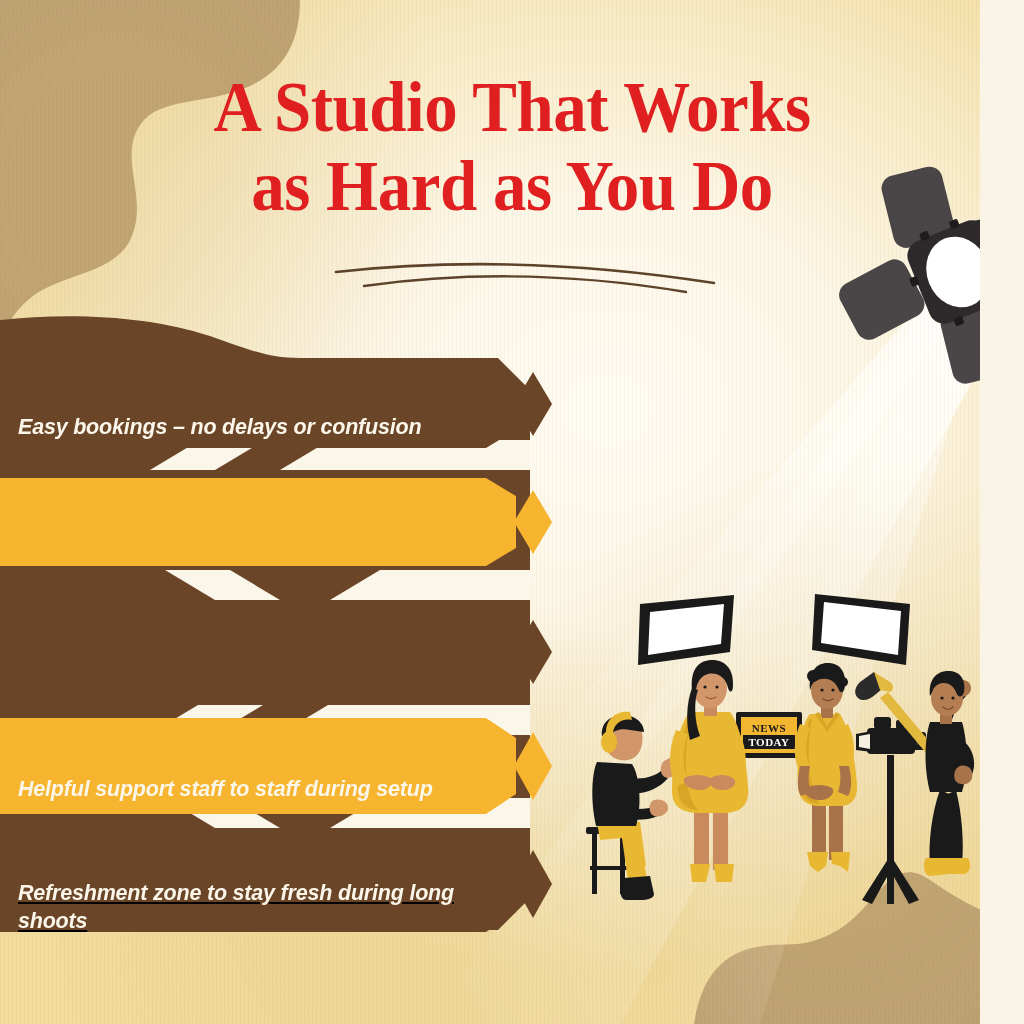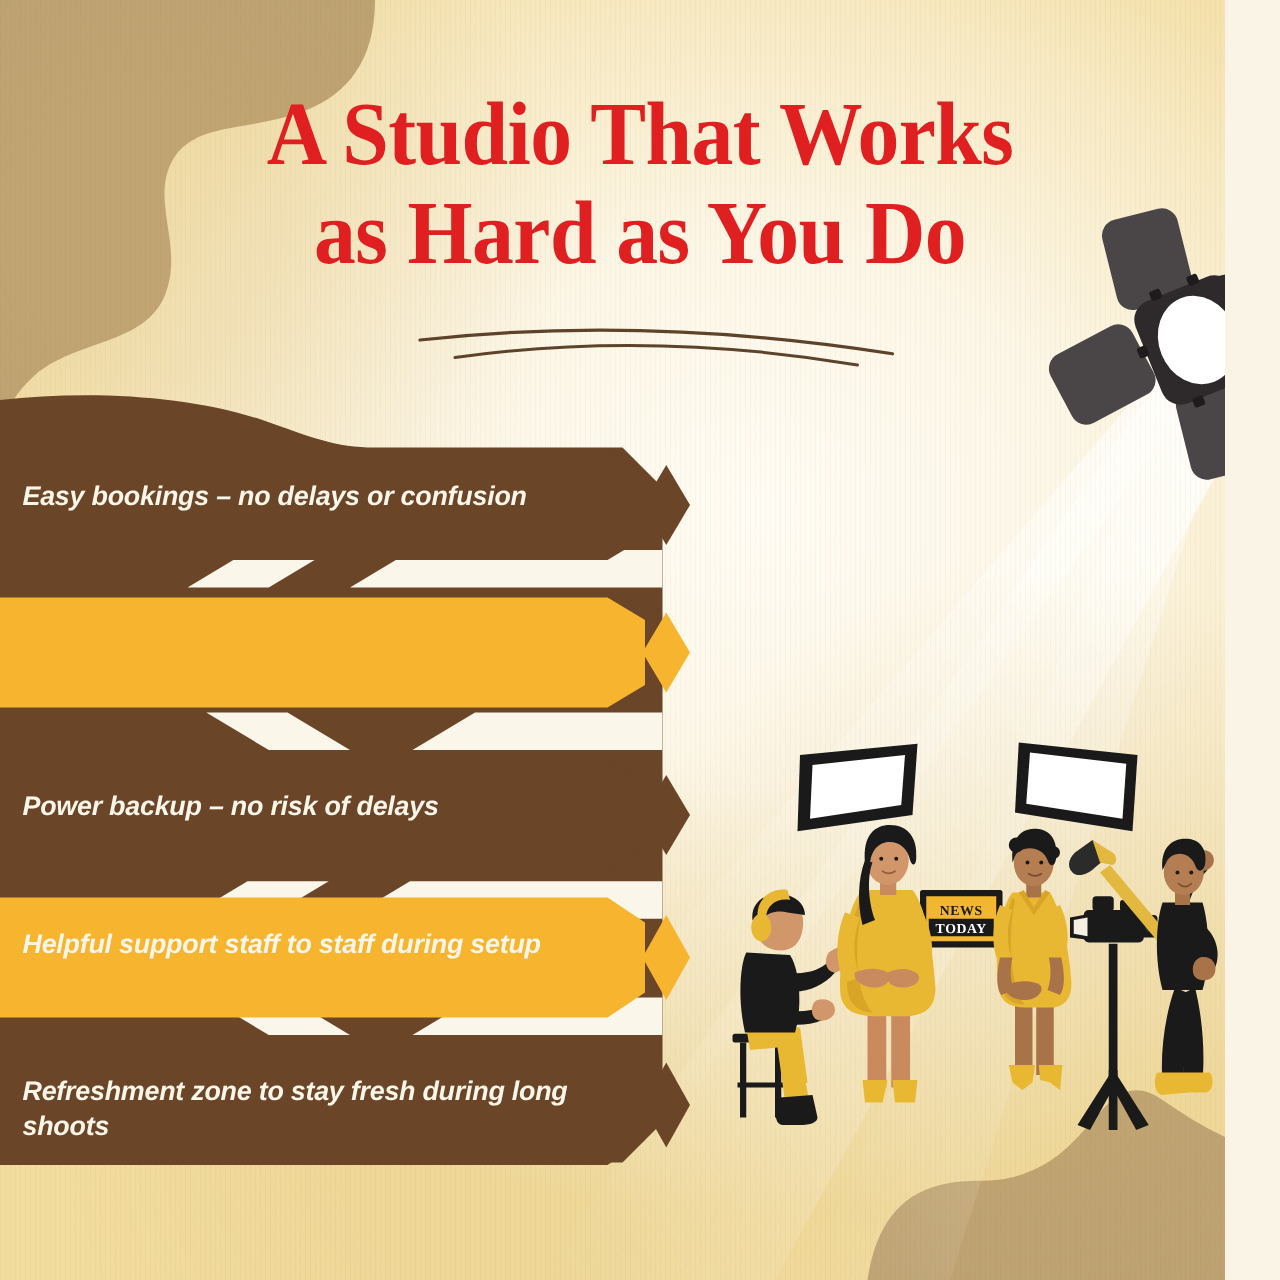--- a/index.html
+++ b/index.html
@@ -40,21 +40,21 @@
     font-size:72px;
     line-height:0.98;
     letter-spacing:-0.5px;
     color:#E02020;
     transform:scaleX(.93);
   }
   #title-block .tl.l2{margin-top:8px;}
 
   
   #bars{position:absolute;left:0;top:300px;width:560px;height:640px;z-index:7;}
-  .bar-row{position:absolute;left:0;display:flex;}
+  .bar-row{position:absolute;left:0;display:flex;align-items:center;}
   .bar-label{
     position:relative;z-index:3;
     font-weight:bold;font-style:italic;
     font-size:21.5px;line-height:1.28;
     color:#FBF6EA;
     padding-left:18px;padding-right:60px;
     letter-spacing:-0.2px;
   }
 </style>
 </head>
@@ -166,27 +166,24 @@
     <g>
       <path d="M0,836 L486,836 L516,856 L516,912 L486,932 L0,932 Z" fill="#6B4527"></path>
       <polygon points="533,850 552,884 533,918 514,884" fill="#6B4527"></polygon>
     </g>
   </svg>
 
   <div id="bars">
     <div class="bar-row" style="top:84px;height:88px;width:516px;">
       <div class="bar-label">Easy bookings – no delays or confusion</div>
     </div>
-    <div class="bar-row" style="top:332px;height:88px;width:516px;">
-      <div class="bar-label">Power backup – no risk of delays</div>
-    </div>
     <div class="bar-row" style="top:442px;height:96px;width:516px;">
       <div class="bar-label" style="padding-right:40px;">Helpful support staff to staff during setup</div>
     </div>
-    <div class="bar-row" style="top:560px;height:96px;width:516px;">
+    <div class="bar-row" style="top:560px;height:96px;width:516px;text-decoration:underline;">
       <div class="bar-label" style="padding-right:40px;">Refreshment zone to stay fresh during long shoots</div>
     </div>
   </div>
 
   <svg class="layer" viewBox="0 0 1024 1024" style="z-index:8;">
     <g transform="translate(958,272) rotate(-22)">
 
       <path d="M6,-46 L78,-34 L82,40 L6,50 Z" fill="#2B2B2B"></path>
       <path d="M48,-44 C70,-56 92,-50 96,-34 L88,-32 C84,-44 68,-46 52,-38 Z" fill="#2B2B2B"></path>
 

